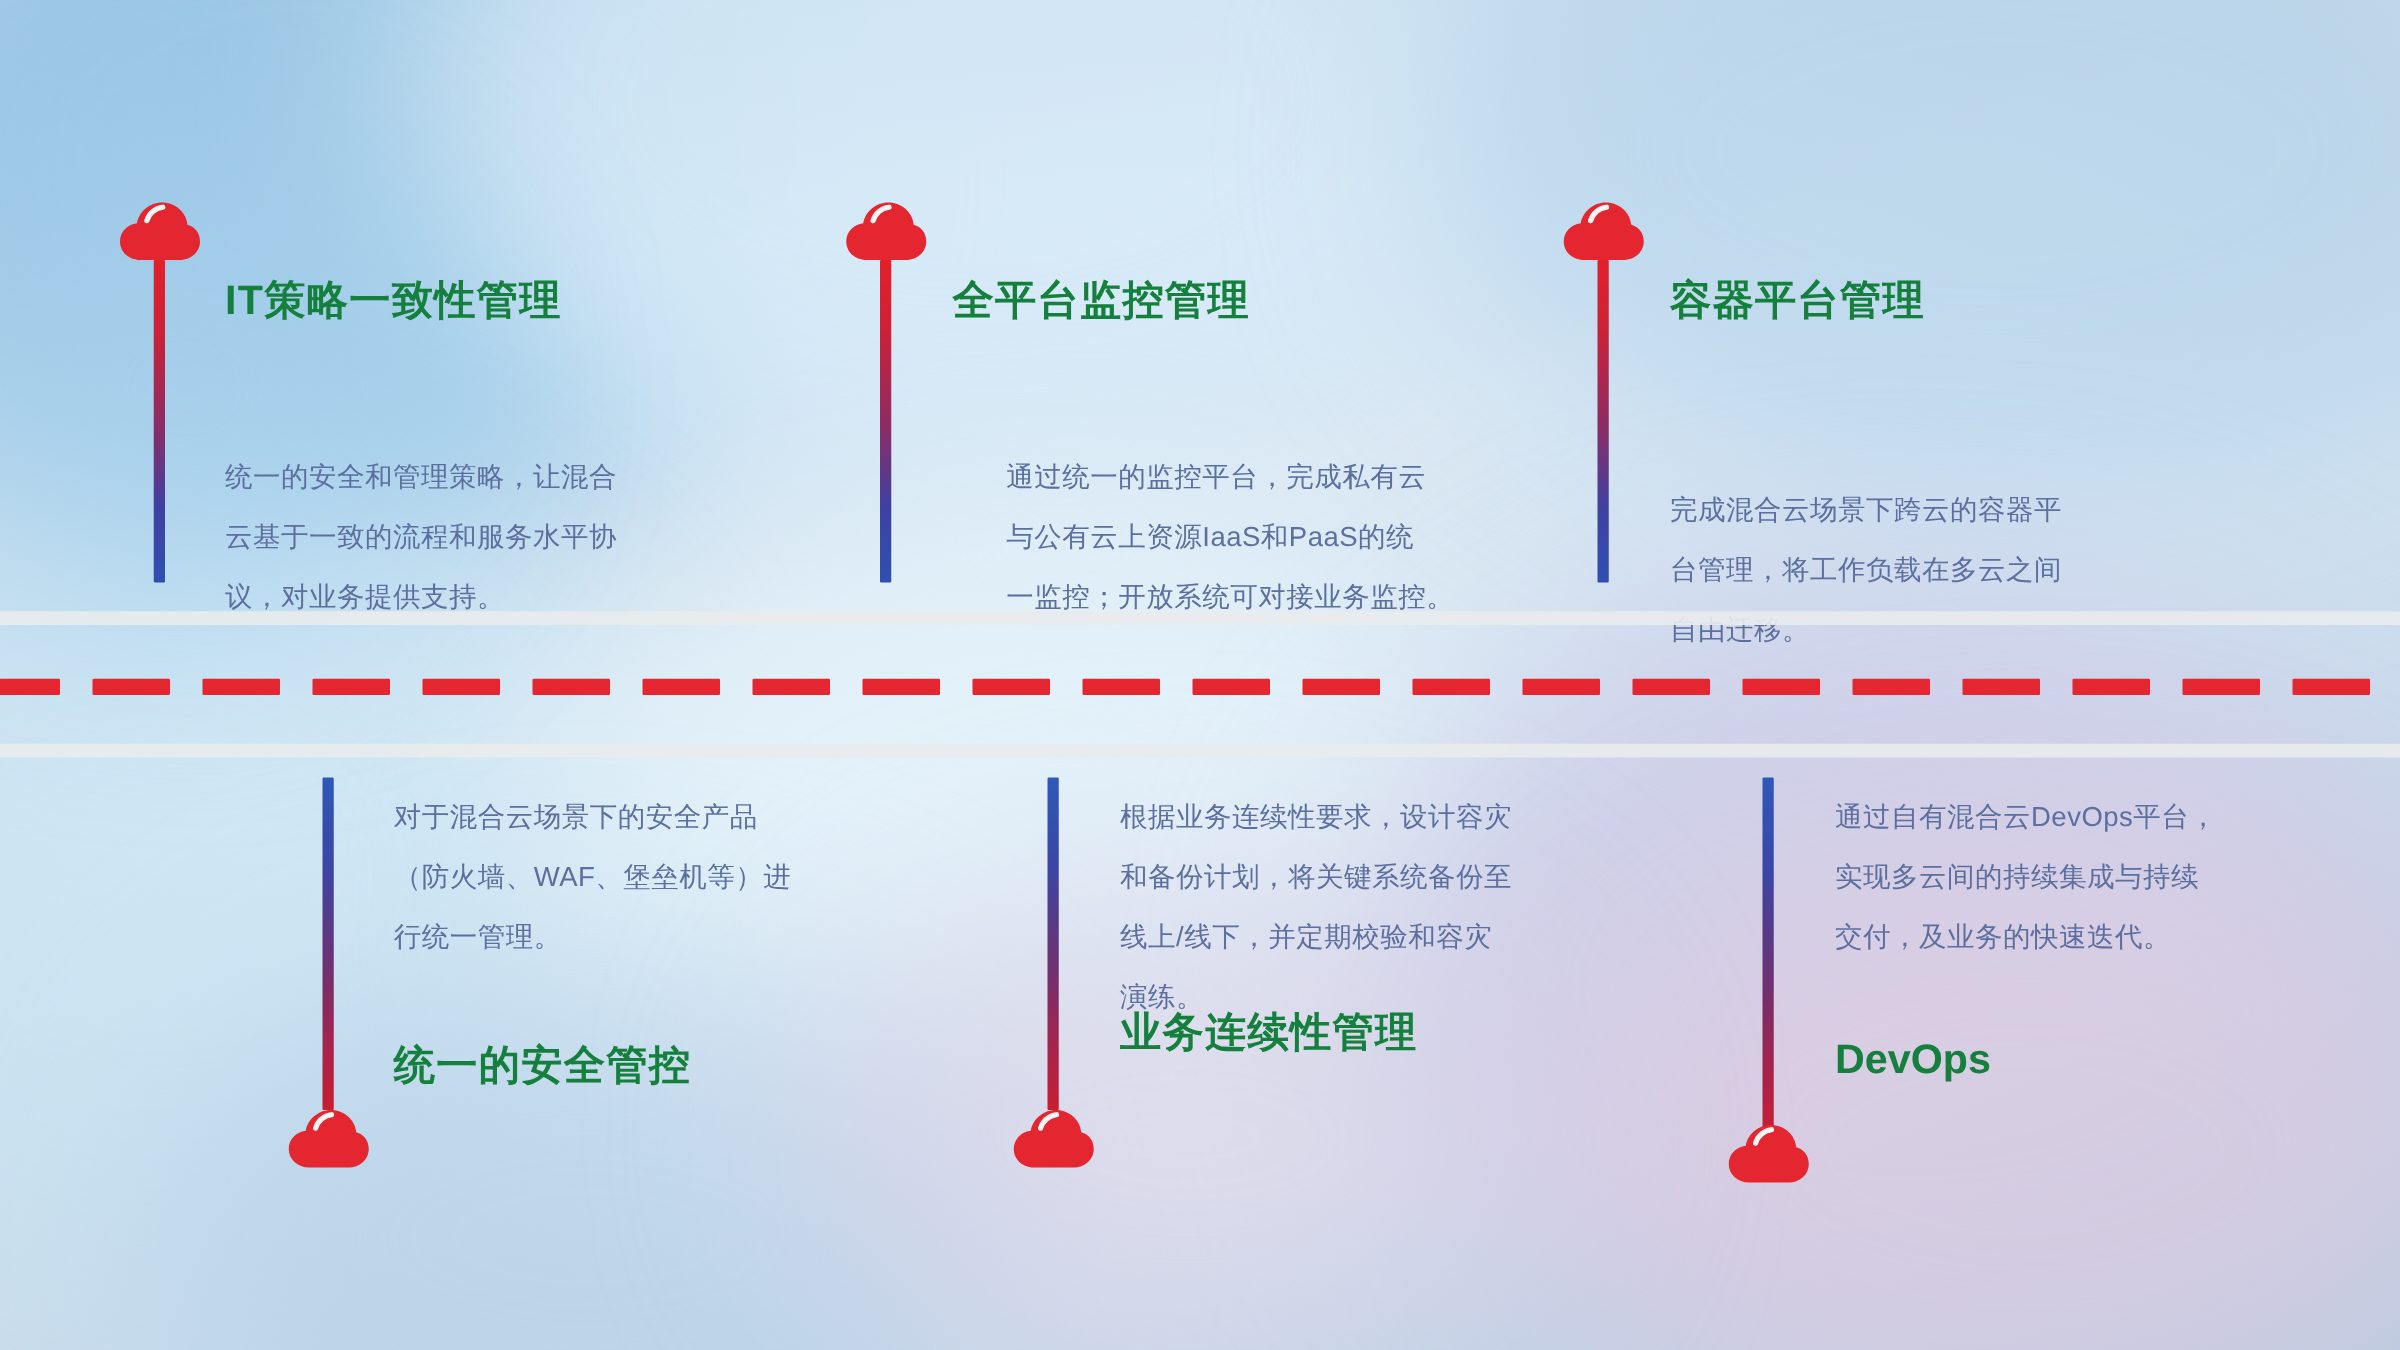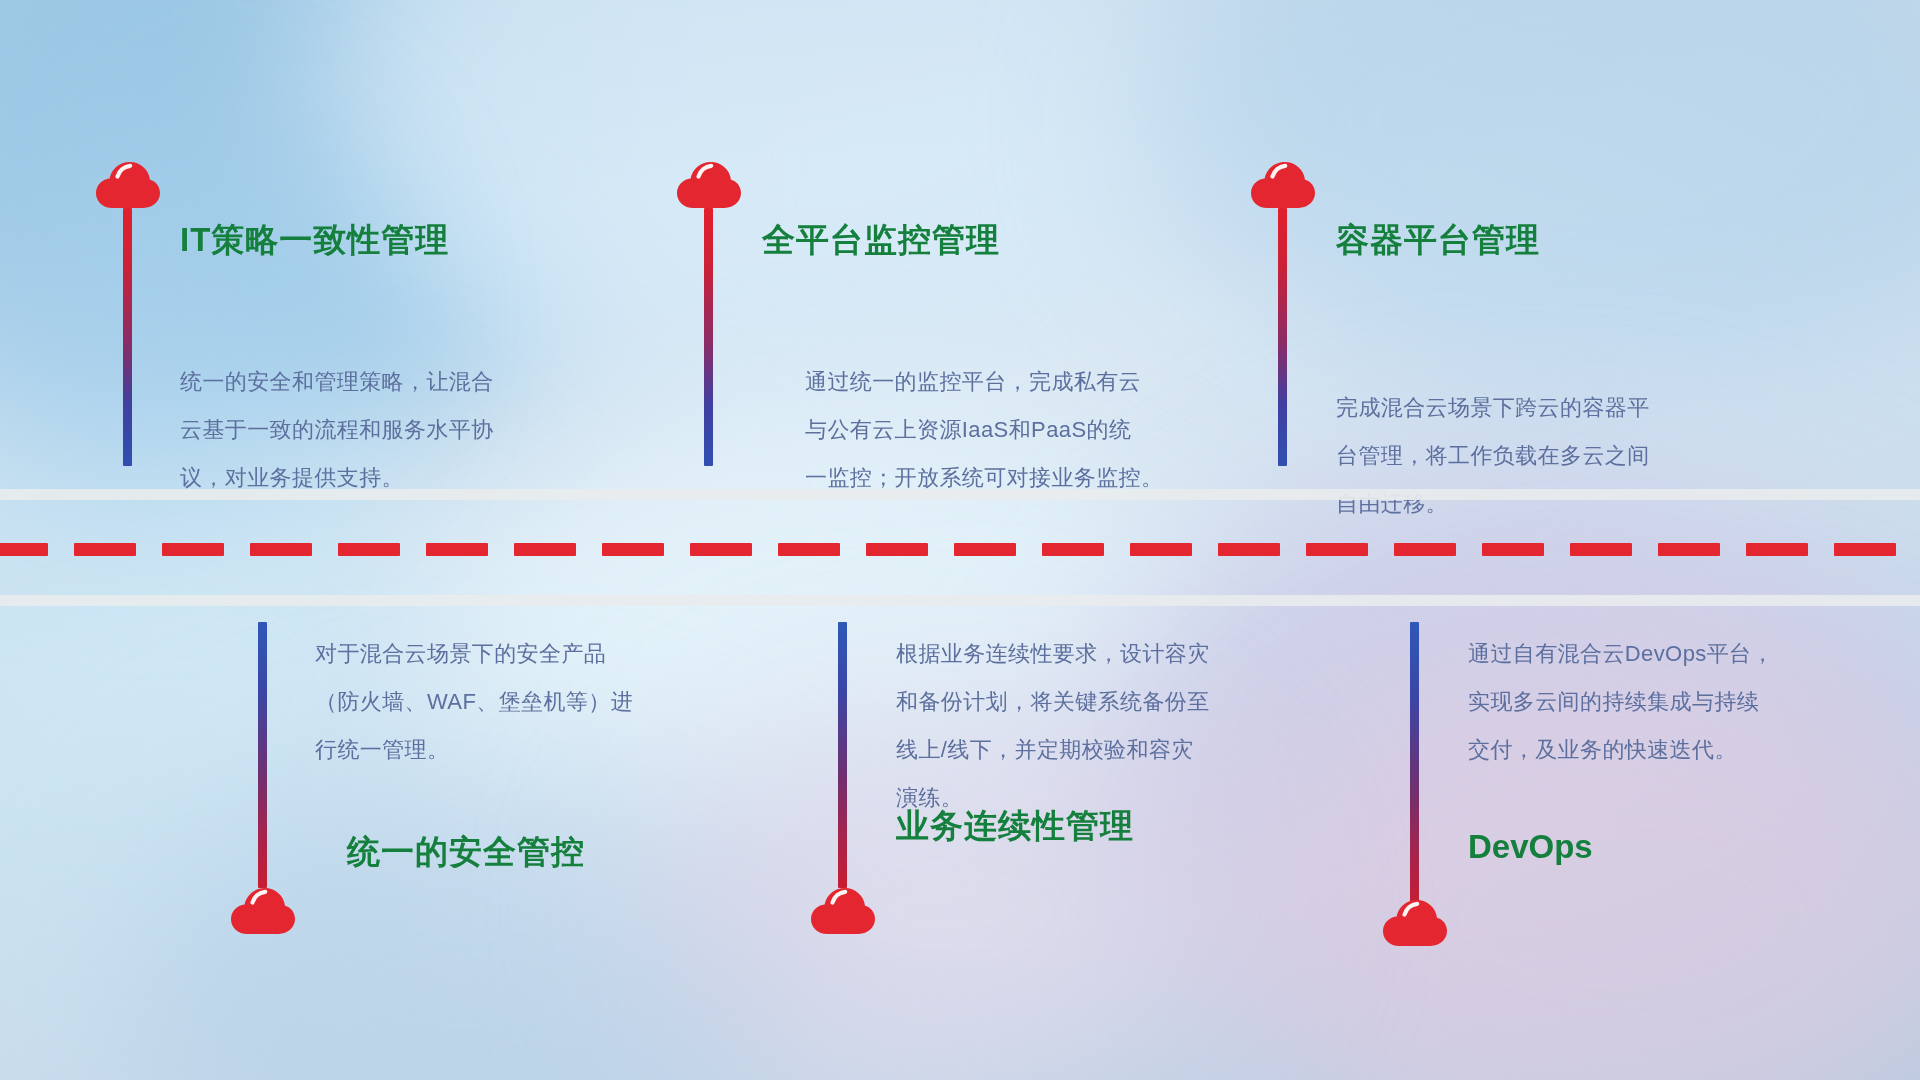--- a/index.html
+++ b/index.html
@@ -143,21 +143,21 @@
       <div class="dash" style="left: 1746px; width: 62px; background: rgb(227, 38, 47);"></div>
       <div class="dash" style="left: 1834px; width: 62px; background: rgb(227, 38, 47);"></div>
     </div>
   <div class="rule bottom"></div>
 
   <div class="col">
     <div class="bar up" style="left:258px;top:622px;height:266px;"></div>
     <div class="body" style="left:315px;top:630px;width:430px;">对于混合云场景下的安全产品
 （防火墙、WAF、堡垒机等）进
 行统一管理。</div>
-    <div class="title" style="left:315px;top:830px;margin-left:32px;">统一的安全管控</div>
+    <div class="title" style="left:315px;top:830px;">统一的安全管控</div>
     <div class="cloud" style="left:230px;top:886px;">
       <svg viewBox="0 0 66 50" width="66" height="50">
         <path d="M17.5 48 C7.8 48 1 41.4 1 33.2 C1 25.6 6.9 19.4 14.6 18.6 C16.3 9.2 24.6 2 34.7 2 C45.3 2 54 9.8 55 19.8 C61 21.3 65 26.6 65 33.1 C65 41.3 58.1 48 48.4 48 Z" fill="#e3262f"></path>
         <path d="M22.5 16.5 C24.2 10.6 29.2 6.4 35.2 5.8" stroke="#ffffff" stroke-width="4.2" stroke-linecap="round" fill="none" opacity="0.95"></path>
       </svg>
     </div>
   </div>
 
   <div class="col">
     <div class="bar up" style="left:838px;top:622px;height:266px;"></div>

